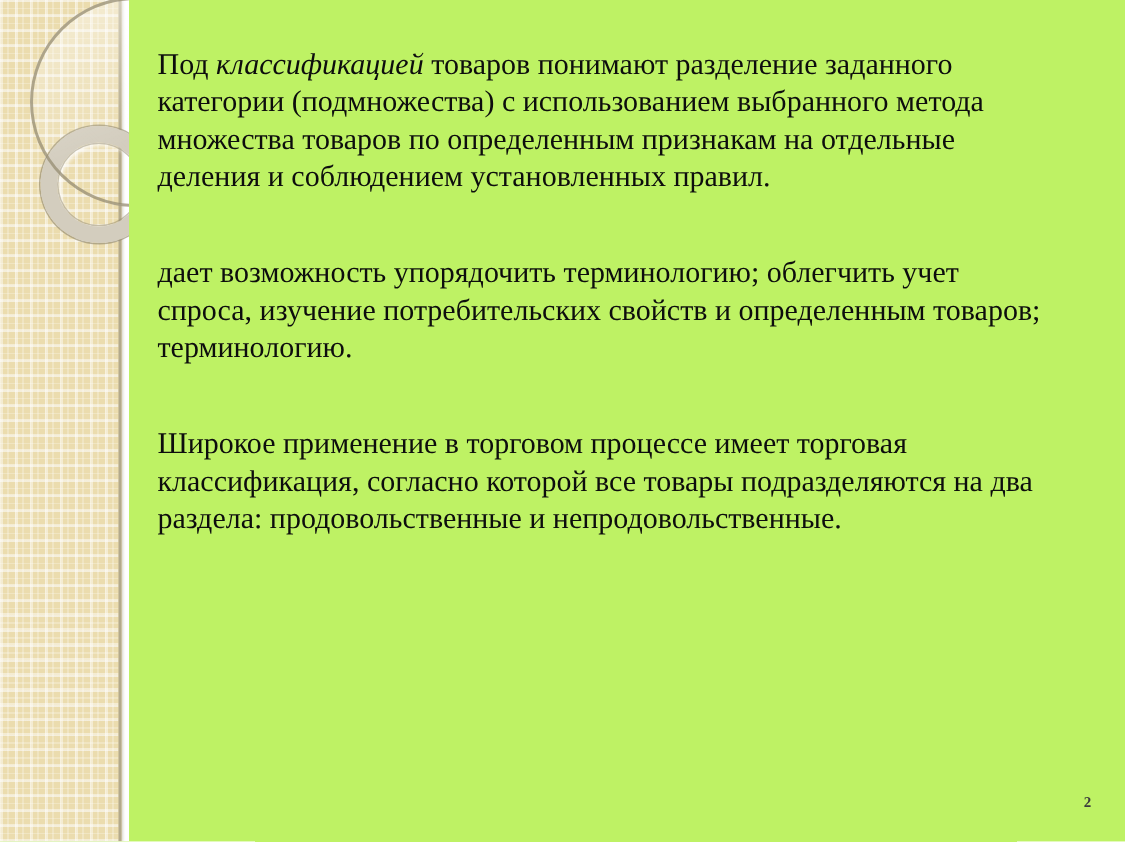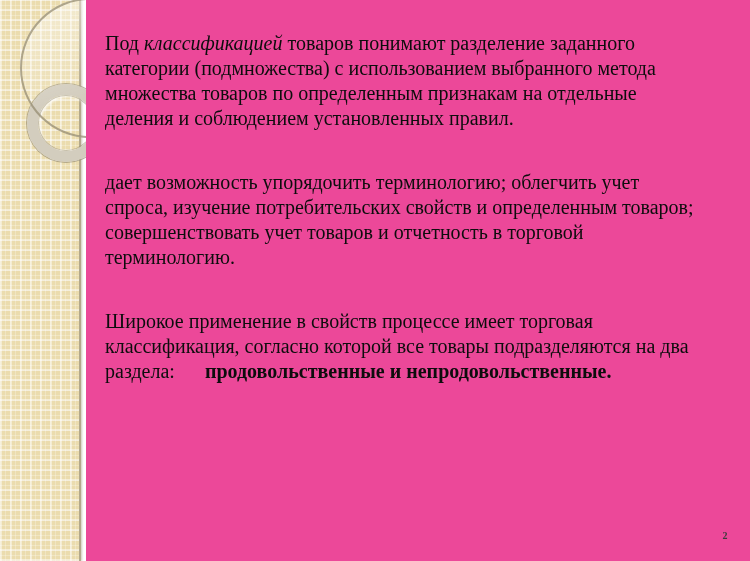--- a/index.html
+++ b/index.html
@@ -5,21 +5,21 @@
   html, body {
     margin: 0;
     padding: 0;
     background: #ffffff;
     font-family: "Liberation Serif", "DejaVu Serif", serif;
   }
   .slide {
     position: relative;
     width: 750px;
     height: 561px;
-    background: #ec4899;
+    background: #bef264;
     overflow: hidden;
   }
 
   
   .sidebar {
     position: absolute;
     left: 0; top: 0;
     width: 86px;
     height: 561px;
     overflow: hidden;
@@ -74,21 +74,21 @@
   }
   .paragraph {
     margin: 0 0 39px 0;
   }
   .line {
     font-size: 20px;
     line-height: 25px;
     white-space: pre;
   }
   .it { font-style: italic; }
-  .bd { font-weight: bold; margin-left: 25px; }
+  .bd { font-weight: normal; }
 
   .page-number {
     position: absolute;
     left: 718px;
     top: 530px;
     width: 14px;
     text-align: center;
     font-size: 10px;
     font-weight: bold;
     color: #3c3c3c;
@@ -108,25 +108,24 @@
   <div class="content">
       <div class="paragraph">
         <div class="line"><span class="">Под </span><span class="it">классификацией</span><span class=""> товаров понимают разделение заданного</span></div>
         <div class="line"><span class="">категории (подмножества) с использованием выбранного метода</span></div>
         <div class="line"><span class="">множества товаров по определенным признакам на отдельные</span></div>
         <div class="line"><span class="">деления и соблюдением установленных правил.</span></div>
       </div>
       <div class="paragraph">
         <div class="line"><span class="">дает возможность упорядочить терминологию; облегчить учет</span></div>
         <div class="line"><span class="">спроса, изучение потребительских свойств и определенным товаров;</span></div>
-        <div class="line"><span class="">совершенствовать учет товаров и отчетность в торговой</span></div>
         <div class="line"><span class="">терминологию.</span></div>
       </div>
       <div class="paragraph">
-        <div class="line"><span class="">Широкое применение в свойств процессе имеет торговая</span></div>
+        <div class="line"><span class="">Широкое применение в торговом процессе имеет торговая</span></div>
         <div class="line"><span class="">классификация, согласно которой все товары подразделяются на два</span></div>
         <div class="line"><span class="">раздела: </span><span class="bd">продовольственные и непродовольственные.</span></div>
       </div>
     </div>
 
   <div class="page-number">2</div>
 
 </div>
 
 </body></html>

